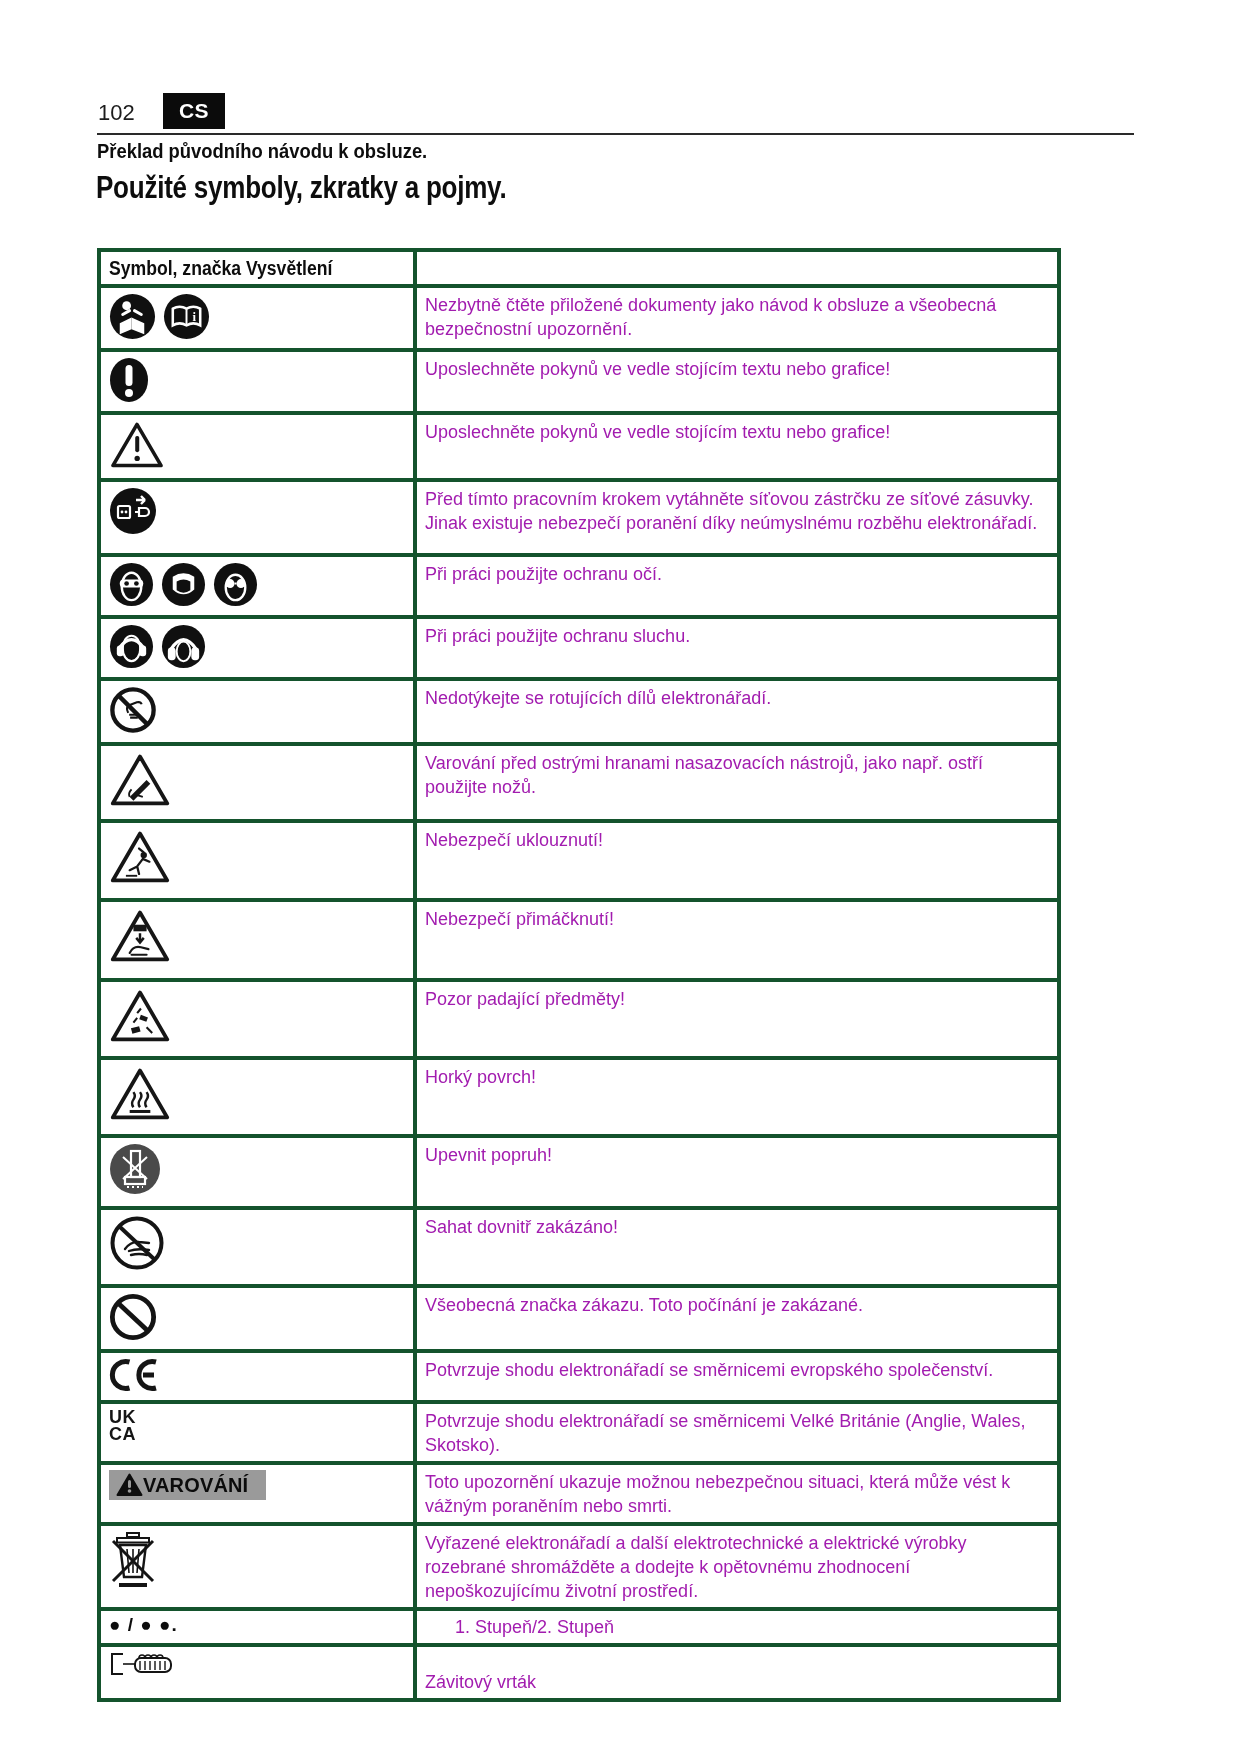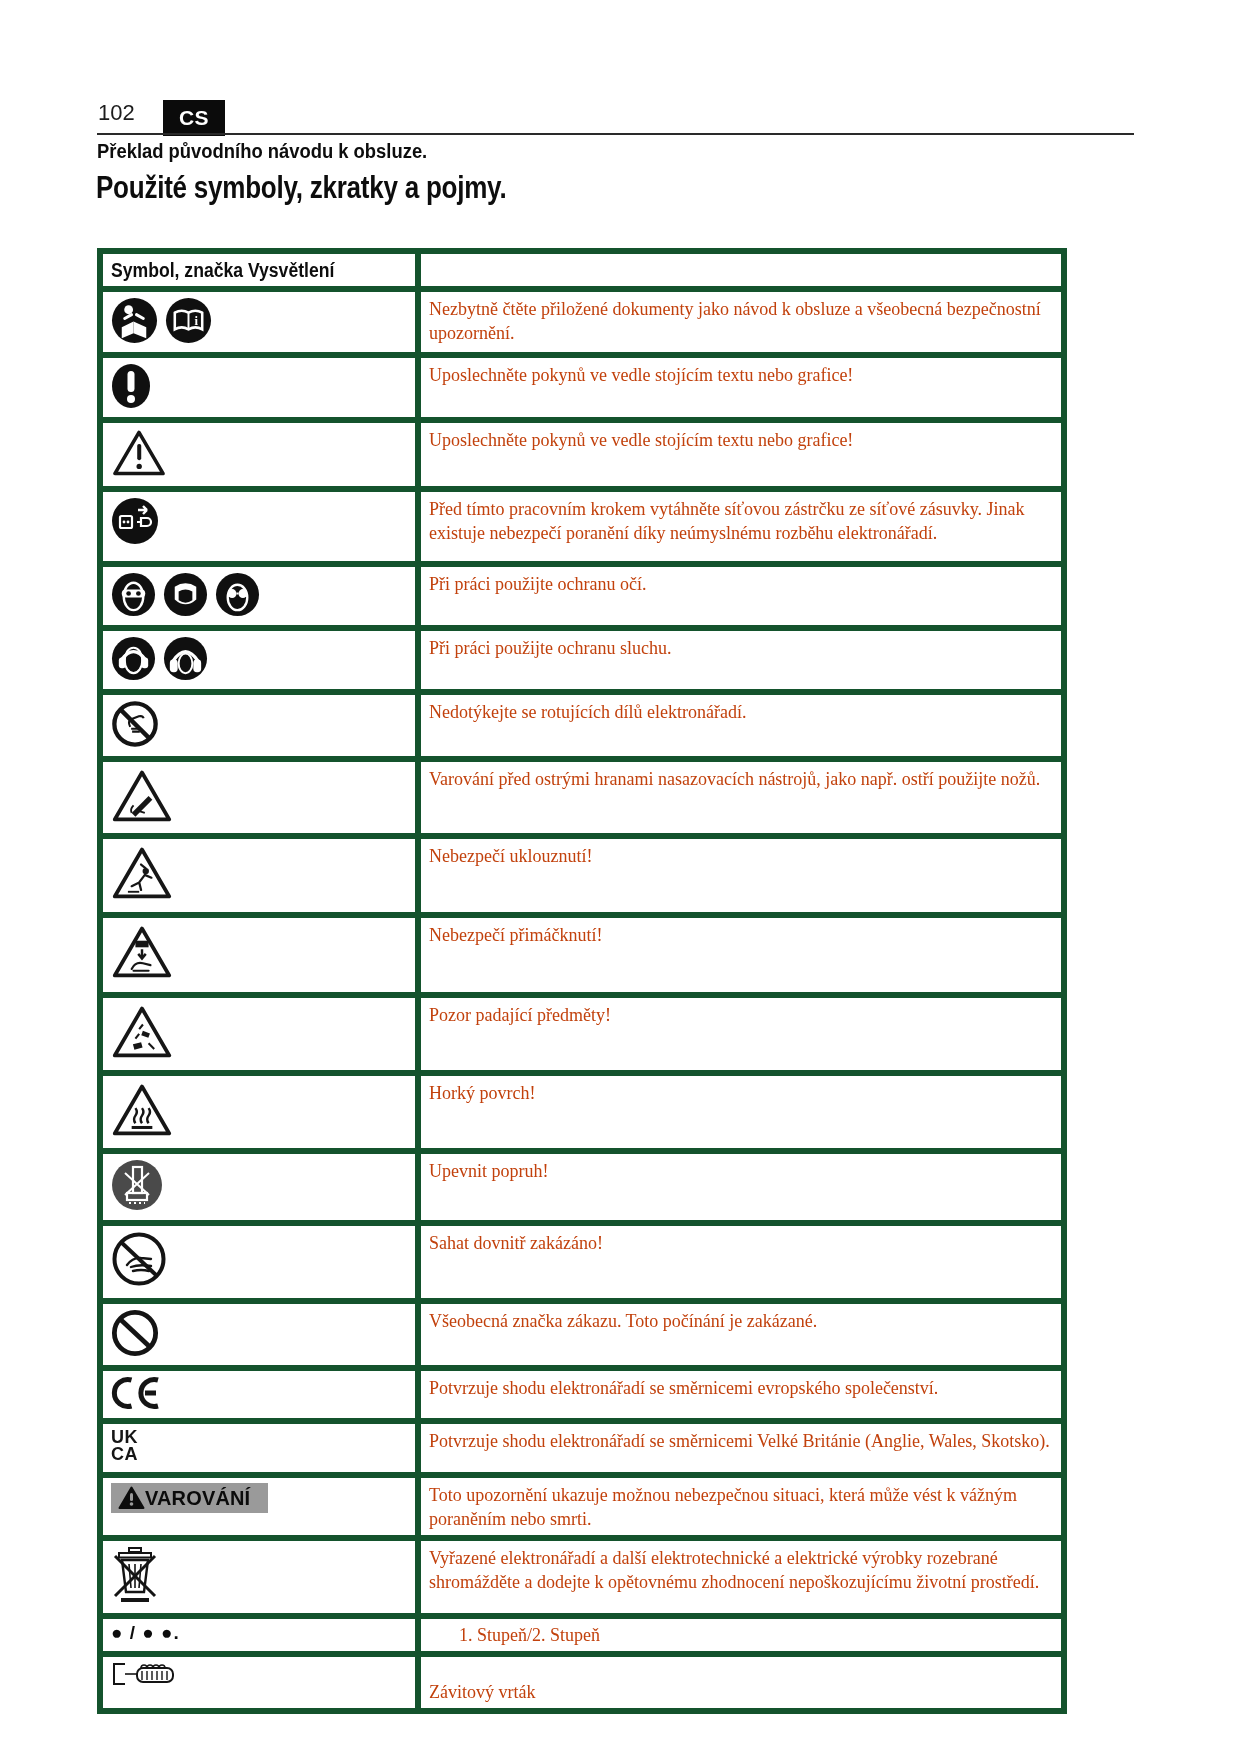--- a/index.html
+++ b/index.html
@@ -1,28 +1,28 @@
 <!DOCTYPE html>
 <html><head>
 <meta charset="utf-8">
 <style>
   html,body{margin:0;padding:0;background:#ffffff;}
   body{width:1241px;height:1754px;position:relative;font-family:"Liberation Sans",sans-serif;color:#161616;}
   .hdr-pageno{position:absolute;left:98px;top:100px;font-size:22px;color:#1c1c1c;}
-  .hdr-badge{position:absolute;left:163px;top:100px;width:62px;height:36px;background:#0b0b0b;color:#fff;
+  .hdr-badge{position:absolute;left:163px;top:93px;width:62px;height:36px;background:#0b0b0b;color:#fff;
              display:flex;align-items:center;justify-content:center;font-weight:bold;font-size:21px;letter-spacing:.5px;}
   .hdr-rule{position:absolute;left:97px;top:133px;width:1037px;height:2px;background:#2a2a2a;}
   .subtitle{position:absolute;left:97px;top:140px;font-size:20px;font-weight:bold;color:#0d0d0d;
             transform:scaleX(.92);transform-origin:left top;white-space:nowrap;}
   .title{position:absolute;left:96px;top:170px;font-size:31px;font-weight:bold;color:#0d0d0d;
          transform:scaleX(.84);transform-origin:left top;white-space:nowrap;letter-spacing:-.3px;}
   table.sym-table{position:absolute;left:97px;top:248px;width:920px;border-collapse:collapse;table-layout:fixed;}
-  table.sym-table td{border:6px solid #14532d;vertical-align:top;padding:5px 8px 4px 8px;}
+  table.sym-table td{border:4px solid #14532d;vertical-align:top;padding:5px 8px 4px 8px;}
   td.sym{width:296px;}
-  td.desc{width:624px;font-size:18px;line-height:24px;color:#c2410c;padding-left:9px;padding-top:6px;font-family:Liberation Serif, serif;}
+  td.desc{width:624px;font-size:18px;line-height:24px;color:#a21caf;padding-left:9px;padding-top:6px;}
   td.th-cell{font-weight:bold;font-size:20px;padding-top:3px;padding-bottom:2px;color:#0d0d0d;}
   .th-inner{transform:scaleX(.88);transform-origin:left top;white-space:nowrap;}
   .icn{display:inline-flex;gap:7px;align-items:flex-start;}
   .warn-badge{display:inline-flex;align-items:center;background:#9a9a9a;padding:3px 12px 3px 7px;}
   .warn-badge .wb-label{font-weight:bold;font-size:21px;color:#0b0b0b;letter-spacing:.2px;transform:scaleX(.95);transform-origin:left center;}
   .ukca{font-weight:bold;font-size:18px;line-height:17px;color:#151515;letter-spacing:.5px;}
   .dots{font-size:19px;font-weight:bold;color:#0d0d0d;letter-spacing:1px;}
   svg{display:block;}
 </style>
 </head>

